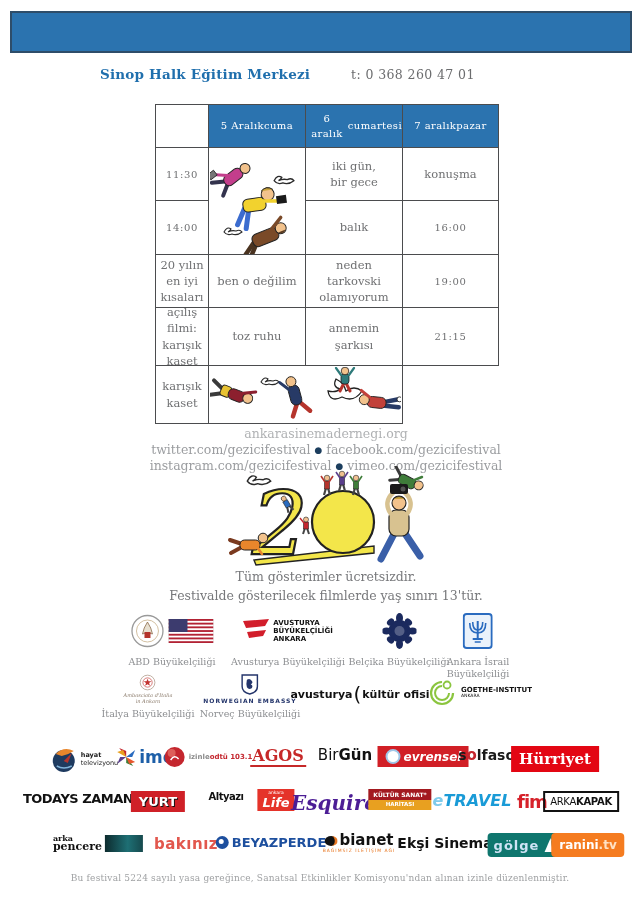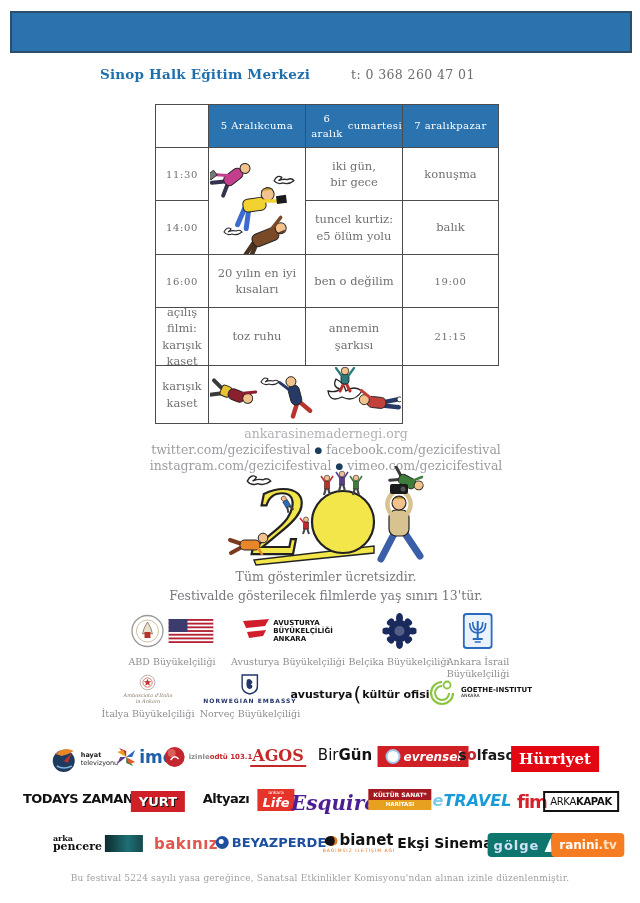--- a/index.html
+++ b/index.html
@@ -68,21 +68,21 @@
   .m-evrensel{background:#d11f26;color:#fff;font-style:italic;font-weight:bold;font-size:12px;
               padding:3px 7px 3px 4px;gap:3px;}
   .m-evrensel .e-ic{width:11px;height:11px;border-radius:50%;background:#fff;border:2px solid #9fc6e8;display:inline-block;}
   .m-solfasol{font-weight:bold;font-size:14px;color:#1a1a1a;}
   .m-solfasol .o{color:#c4262e;font-size:15px;}
   .m-hurriyet{background:#e30613;color:#fff;font-family:"DejaVu Serif",serif;font-weight:bold;
               font-size:15px;padding:4px 8px;}
   .m-todays{font-weight:bold;font-size:13px;letter-spacing:-.5px;color:#111;}
   .m-yurt{background:#cf2027;color:#fff;font-weight:bold;font-size:13px;padding:3px 8px;
           text-shadow:1px 1px 0 #111;}
-  .m-altyazi{font-weight:bold;font-size:13px;color:#111;letter-spacing:-.5px;text-align:right;}
+  .m-altyazi{font-weight:bold;font-size:10px;color:#111;letter-spacing:-.5px;text-align:right;}
   .m-life{background:#e5332a;color:#fff;flex-direction:column;padding:2px 5px;line-height:1;}
   .m-life .l1{font-size:4.5px;}
   .m-life .l2{font-style:italic;font-weight:bold;font-size:13px;}
   .m-esquire{font-family:"DejaVu Serif",serif;font-style:italic;font-weight:bold;font-size:20px;color:#4c1d95;}
   .m-ksh{flex-direction:column;line-height:1;}
   .m-ksh .k1{background:#a3191f;color:#fff;font-weight:bold;font-size:6px;padding:2.5px 5px;}
   .m-ksh .k2{background:#e8a020;color:#fff;font-weight:bold;font-size:5.5px;padding:2px 5px;align-self:stretch;text-align:center;}
   .m-etravel{font-style:italic;font-weight:bold;font-size:16px;color:#1a9bd7;}
   .m-etravel .e{color:#7fcbea;}
   .m-fim{font-weight:bold;font-size:18px;color:#d6212a;letter-spacing:-1px;}
@@ -169,28 +169,28 @@
           <path d="M12 0 Q16 4 20 0" fill="#5a3a20"></path>
           <line x1="8" y1="-6" x2="20" y2="-13" stroke="#7a4a28" stroke-width="3.5" stroke-linecap="round"></line>
         </g>
       </svg>
     </div>
     <div class="sc film">iki gün,
 bir gece</div>
     <div class="sc film">konuşma</div>
 
     <div class="sc time">14:00</div>
-    <div class="sc film">tuncel kurtiz:
-e5 ölüm yolu</div>
     <div class="sc film">balık</div>
 
     <div class="sc time">16:00</div>
     <div class="sc film">20 yılın en iyi
 kısaları</div>
     <div class="sc film">ben o değilim</div>
+    <div class="sc film">neden tarkovski
+olamıyorum</div>
 
     <div class="sc time">19:00</div>
     <div class="sc film">açılış filmi:
 karışık kaset</div>
     <div class="sc film">toz ruhu</div>
     <div class="sc film">annemin
 şarkısı</div>
 
     <div class="sc time">21:15</div>
     <div class="sc film">karışık kaset</div>

